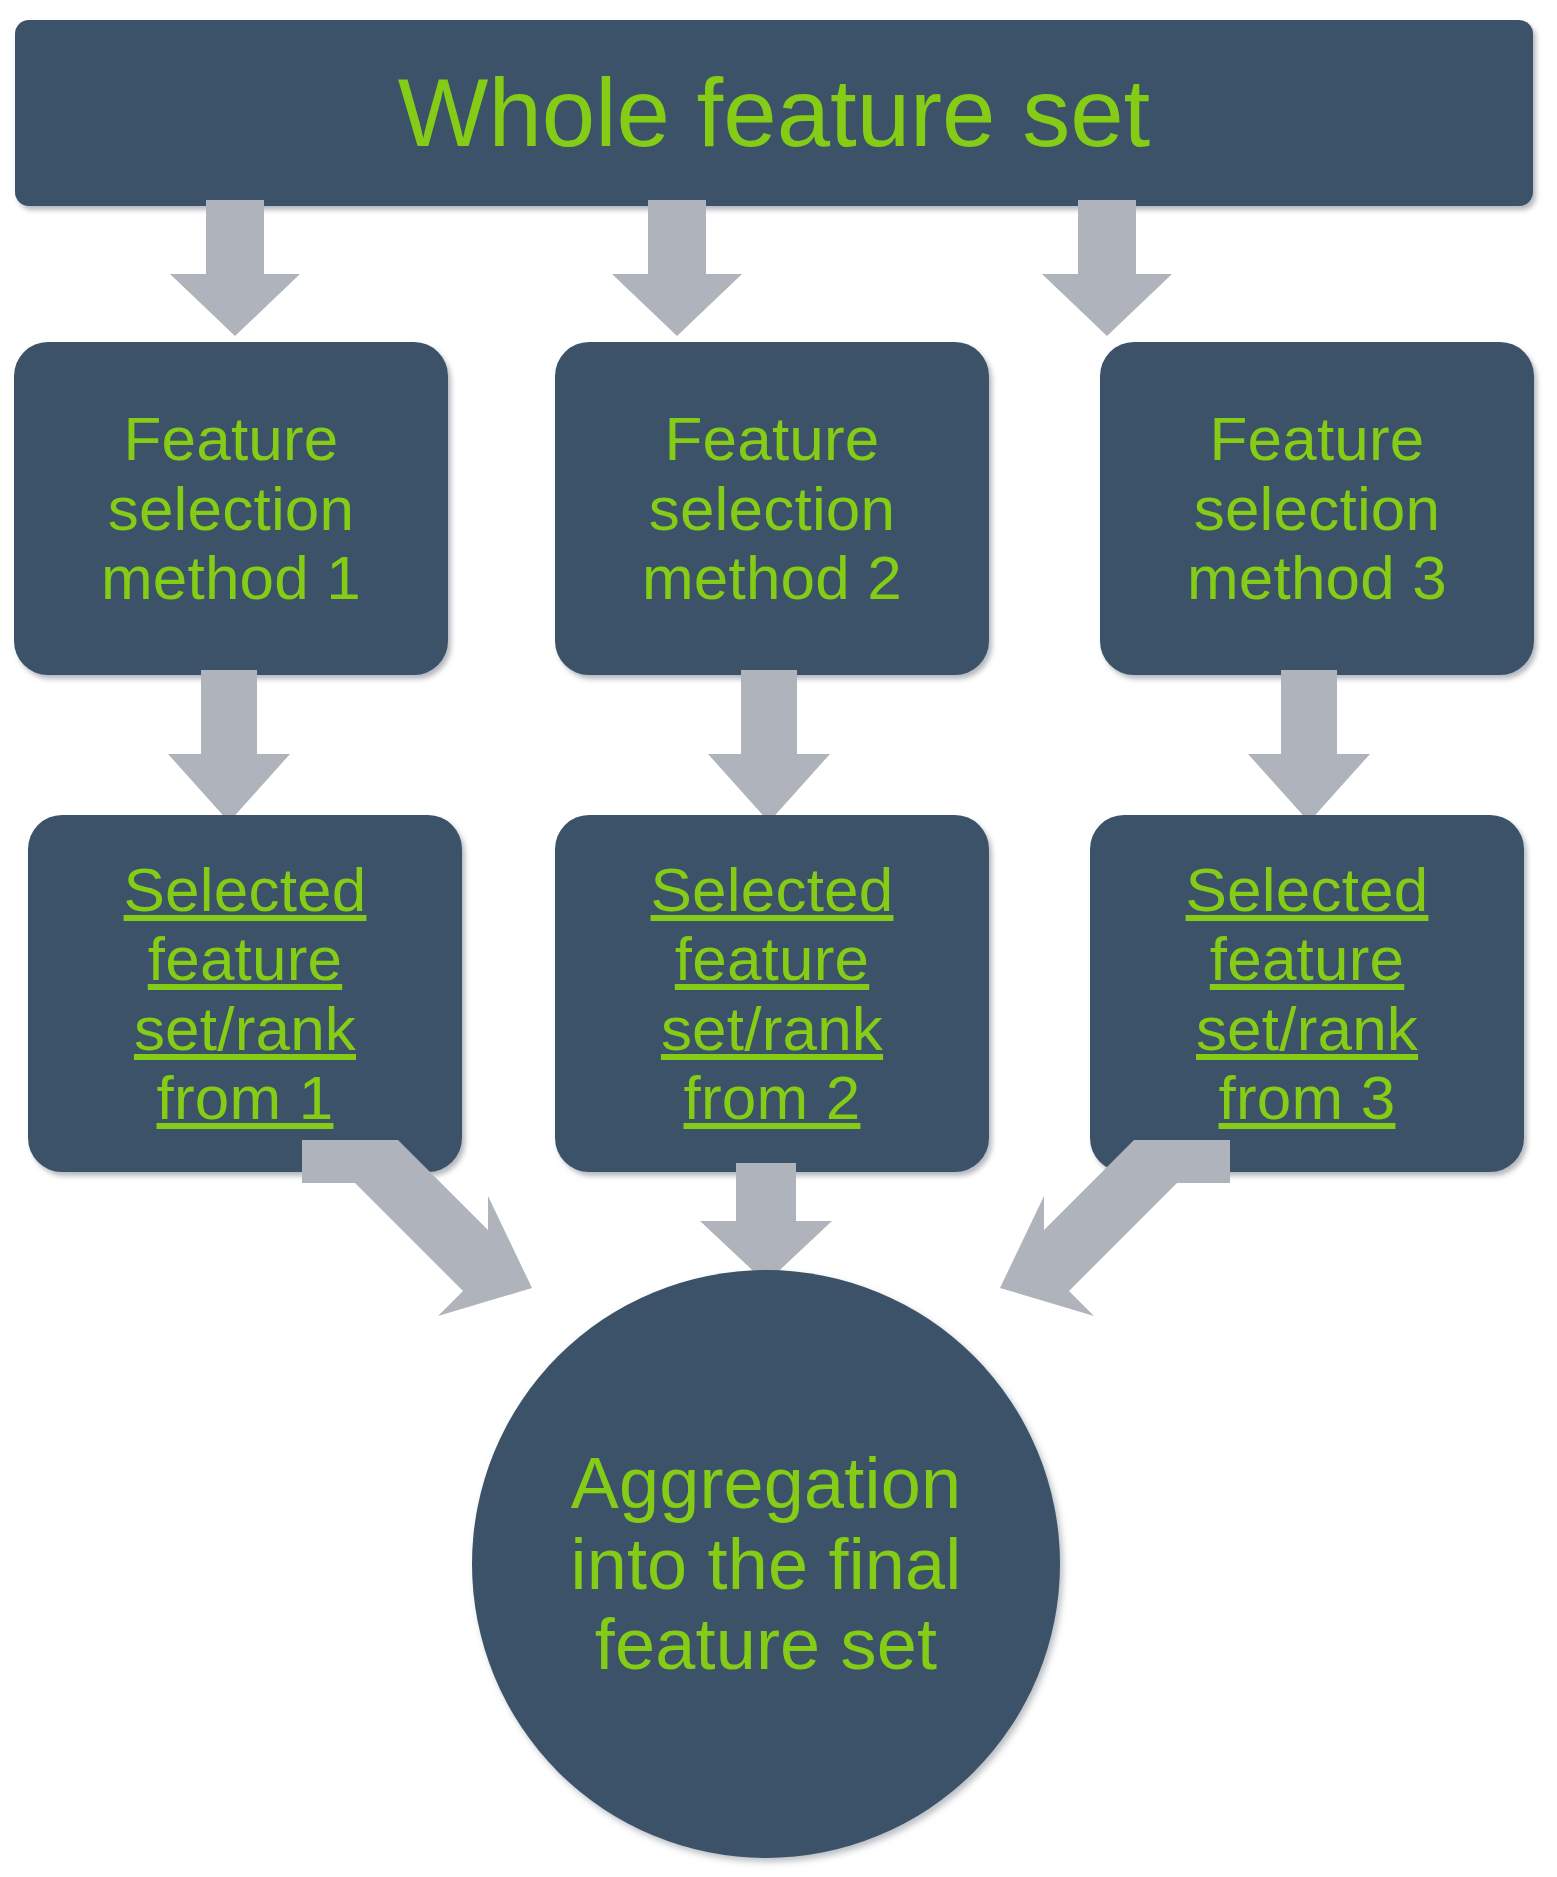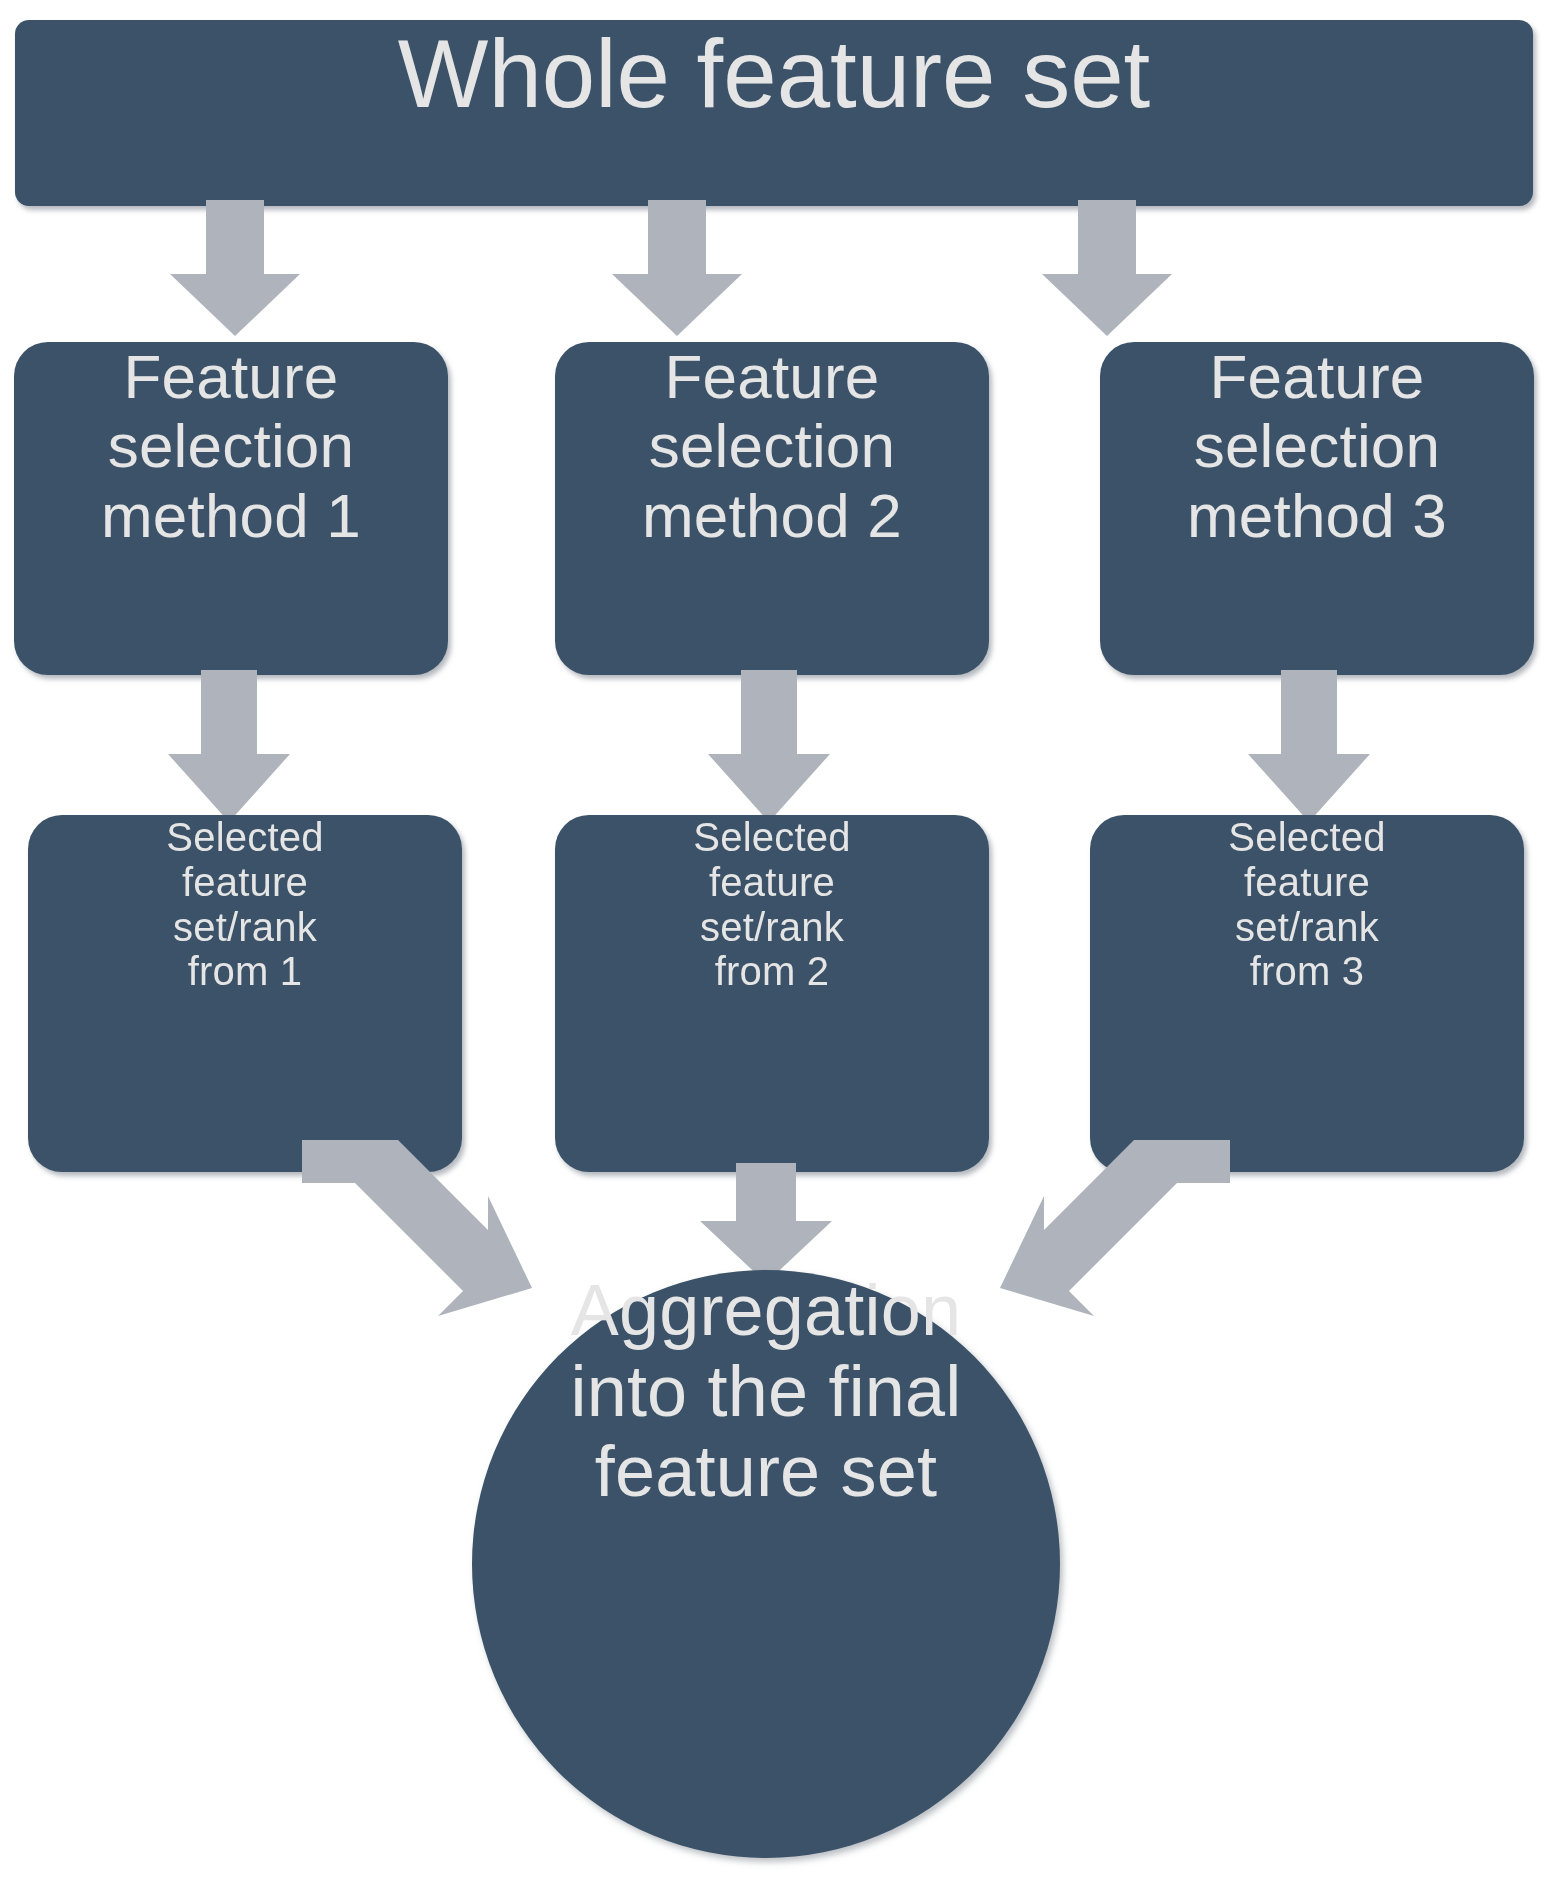--- a/index.html
+++ b/index.html
@@ -14,23 +14,23 @@
     position: relative;
     width: 1557px;
     height: 1877px;
     background: #ffffff;
     overflow: hidden;
   }
   .node {
     position: absolute;
     box-sizing: border-box;
     background: #3b5268;
-    color: #e5e5e5;
+    color: #84cc16;
     display: flex;
-    align-items: flex-start;
+    align-items: center;
     justify-content: center;
     text-align: center;
     line-height: 1.12;
     font-weight: 400;
     letter-spacing: 0.2px;
     box-shadow: 3px 4px 5px rgba(120,128,138,0.55);
   }
   .node-label {
     display: block;
     width: 100%;
@@ -59,21 +59,22 @@
   #node-method-1 { left: 14px; }
   #node-method-2 { left: 555px; }
   #node-method-3 { left: 1100px; }
 
   
   .node-selected {
     top: 815px;
     width: 434px;
     height: 357px;
     border-radius: 34px;
-    font-size: 40px;
+    font-size: 62px;
+    text-decoration: underline;
   }
   #node-selected-1 { left: 28px; }
   #node-selected-2 { left: 555px; }
   #node-selected-3 { left: 1090px; }
 
   
   #node-aggregate {
     left: 472px;
     top: 1270px;
     width: 588px;

